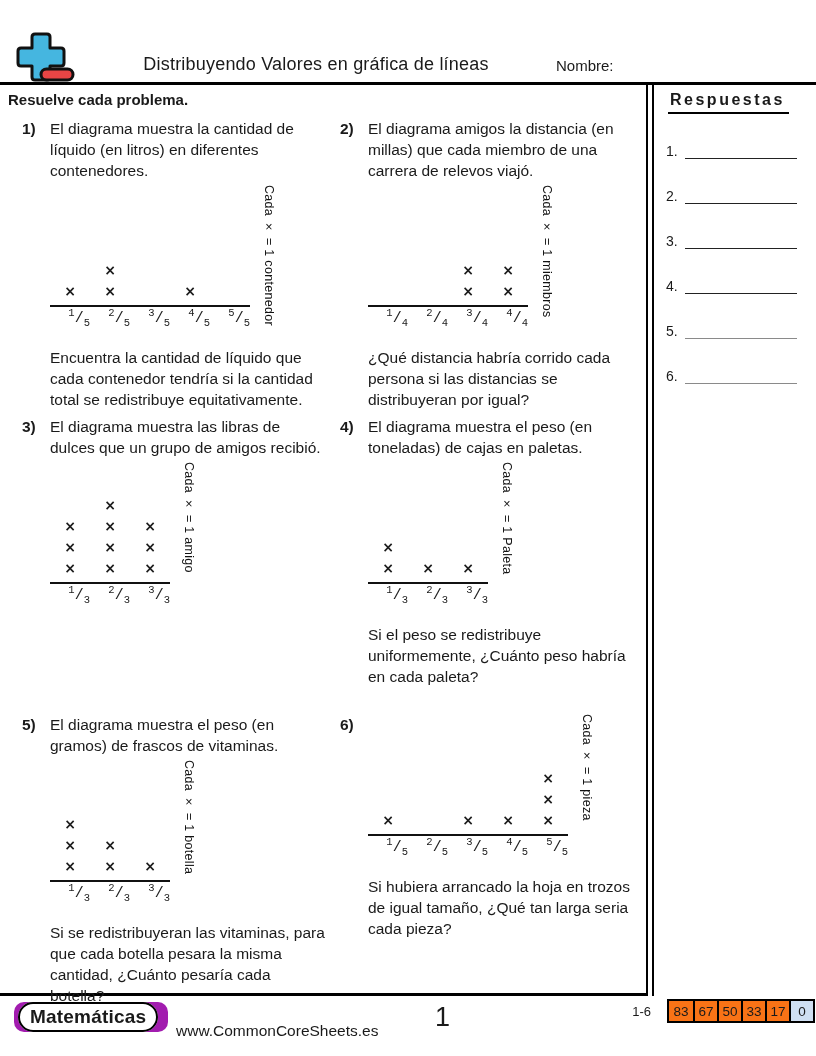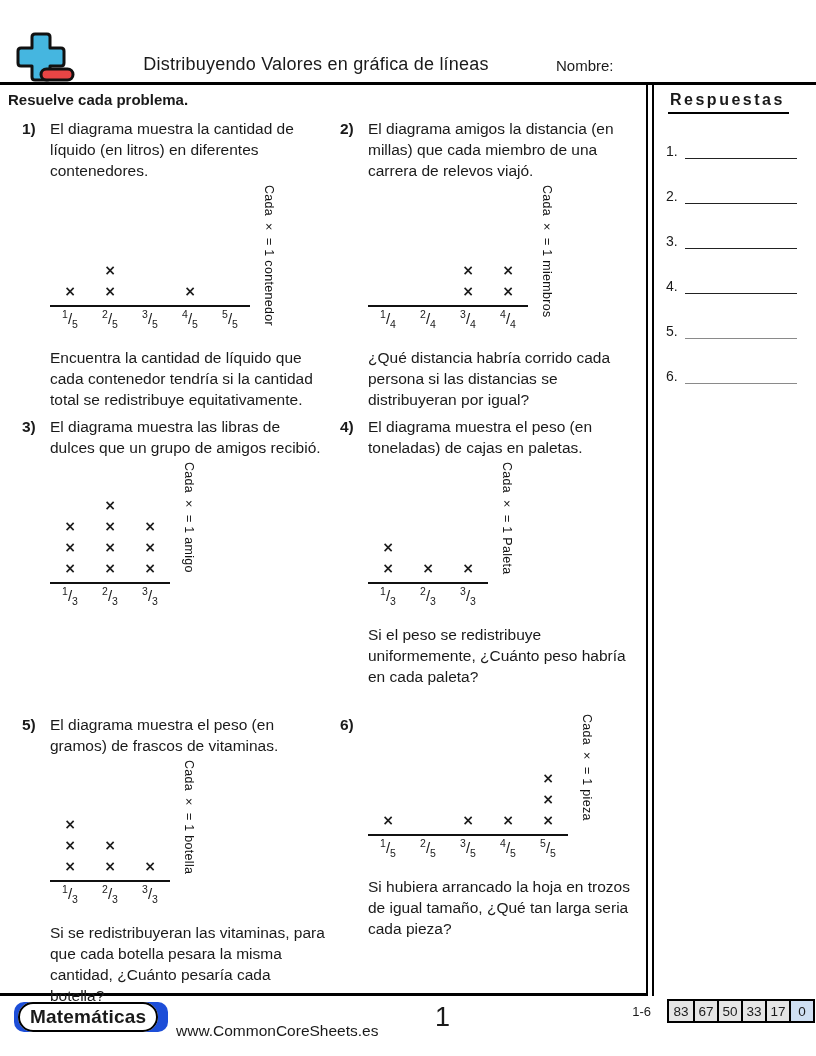--- a/index.html
+++ b/index.html
@@ -37,54 +37,54 @@
   .pquestion { font-size:15.5px; line-height:21px; margin-top:20px; }
 
   
   .plot { position:relative; min-height:142px; display:flex; flex-direction:column; justify-content:flex-end; }
   .plot-grid { display:flex; flex-direction:column; }
   .marks-row { display:flex; align-items:flex-end; }
   .mark-col { width:40px; display:flex; flex-direction:column-reverse; align-items:center; padding-bottom:3px; }
   .x-mark { font-family:"DejaVu Sans", sans-serif; font-weight:700; font-size:14px; line-height:21px; }
   .axis-line { border-top:2px solid #111; }
   .labels-row { display:flex; margin-top:3px; }
-  .frac { width:40px; text-align:center; font-size:13px; white-space:nowrap; }
+  .frac { width:40px; text-align:right; font-size:13px; white-space:nowrap;font-family:Liberation Mono, monospace; }
   .frac .num { font-size:10.5px; position:relative; top:-6px; }
   .frac .slash { font-size:15px; }
   .frac .den { font-size:10.5px; position:relative; top:4px; }
   .unit-label {
     position:absolute; top:0; writing-mode:vertical-rl; text-orientation:mixed;
     font-size:12.5px; letter-spacing:0.3px; color:#111; white-space:nowrap;
   }
 
   
   .answers-title {
     display:inline-block; font-size:16px; font-weight:700; letter-spacing:2.5px;
     border-bottom:2.5px solid #000; padding:0 4px 3px 2px; margin-left:2px;
   }
   .answer-row { display:flex; align-items:flex-end; margin-top:27px; height:18px; }
   .answer-num { font-size:14px; margin-right:7px; }
   .answer-line { flex:0 0 112px; border-bottom:1.5px solid #222; height:16px; }
   .answer-row:nth-child(n+5) .answer-line { border-bottom-color:#8a8a8a; }
 
   
   .footer { height:60px; position:relative; }
-  .badge { position:absolute; left:14px; top:6px; background:#1d4ed8; border-radius:10px; padding:4px 10px 4px 4px; }
+  .badge { position:absolute; left:14px; top:6px; background:#a21caf; border-radius:10px; padding:4px 10px 4px 4px; }
   .badge-inner {
     background:#fff; border:2.5px solid #000; border-radius:16px;
     padding:2px 10px 3px 10px; font-weight:700; font-size:19px; letter-spacing:0.2px;
   }
   .site-url { position:absolute; left:176px; top:26px; font-size:15.5px; }
   .page-number { position:absolute; left:435px; top:6px; font-size:27px; }
   .score { position:absolute; right:1px; top:3px; display:flex; align-items:center; }
   .score-label { font-size:13px; margin-right:16px; }
   .score-cells { display:flex; border:2px solid #000; }
   .score-cell {
     width:24px; height:20px; display:flex; align-items:center; justify-content:center;
-    font-size:13.5px; border-left:2px solid #000; background:#e5e5e5;
+    font-size:13.5px; border-left:2px solid #000; background:#f97316;
   }
   .score-cell:first-child { border-left:none; }
 </style>
 </head>
 <body>
 
 <div class="page">
 
   <div class="header">
     <svg class="logo" viewBox="0 0 62 52" aria-hidden="true">

